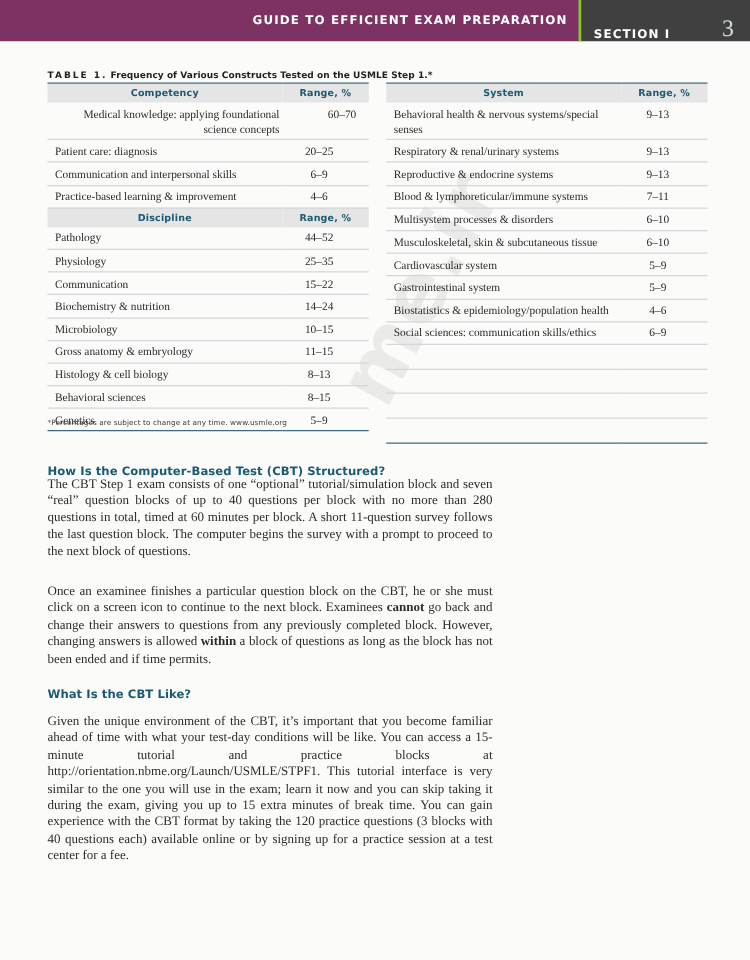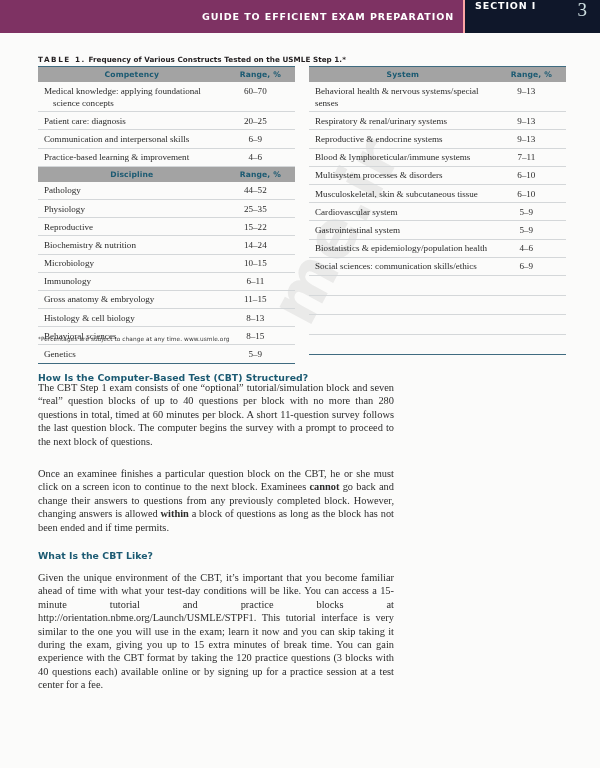--- a/index.html
+++ b/index.html
@@ -36,24 +36,24 @@
     font-family: "DejaVu Sans", sans-serif;
     font-weight: bold;
     font-size: 9.5px;
     letter-spacing: 0.9px;
     color: #ffffff;
     padding-right: 9px;
     white-space: nowrap;
   }
   .header-teal {
     flex: 0 0 135px;
-    background: #0f172a;
+    background: #404040;
     display: flex;
-    align-items: flex-start;
-    border-left: 2px solid #fca5a5;
+    align-items: flex-end;
+    border-left: 2px solid #84cc16;
   }
   .header-section {
     font-family: "DejaVu Sans", sans-serif;
     font-weight: bold;
     font-size: 9.5px;
     letter-spacing: 0.9px;
     color: #ffffff;
     padding-left: 10px;
     white-space: nowrap;
   }
@@ -116,21 +116,21 @@
 
   table.freq {
     width: 100%;
     border-collapse: collapse;
     table-layout: fixed;
   }
   table.freq col.c1 { width: 73%; }
   table.freq col.c2 { width: 27%; }
 
   table.freq th.band {
-    background: #a3a3a3;
+    background: #e5e5e5;
     color: #1b5a72;
     font-family: "DejaVu Sans", sans-serif;
     font-size: 7.6px;
     font-weight: bold;
     text-align: center;
     padding: 3px 4px 3px 4px;
     border-top: 1.6px solid #3f6b80;
     border-bottom: none;
     letter-spacing: 0.15px;
   }
@@ -142,21 +142,21 @@
     border-bottom: 0.6px solid #d4d7d9;
     vertical-align: top;
     line-height: 1.32;
   }
   table.freq td.range {
     text-align: center;
     padding-left: 0;
     padding-right: 10px;
     margin-top: 44px;
   }
-  table.freq tr.tall td { height: 20px; }
+  table.freq tr.tall td { height: 20px; text-align: right; }
   table.freq tr.blank td {
     height: 13.6px;
     padding-top: 2.6px;
     padding-bottom: 2.6px;
   }
   table.freq tr.lastrow td { border-bottom: 1.4px solid #3f6b80; }
   .wrap2 { display: block; }
   .wrap2 .l2 { display: block; padding-left: 9px; }
 
   .footnote {
@@ -267,34 +267,30 @@
         <tbody>
           <tr>
             <td>Pathology</td>
             <td class="range">44–52</td>
           </tr>
           <tr>
             <td>Physiology</td>
             <td class="range">25–35</td>
           </tr>
           <tr>
-            <td>Reproductive</td>
+            <td>Communication</td>
             <td class="range">15–22</td>
           </tr>
           <tr>
             <td>Biochemistry &amp; nutrition</td>
             <td class="range">14–24</td>
           </tr>
           <tr>
             <td>Microbiology</td>
             <td class="range">10–15</td>
-          </tr>
-          <tr>
-            <td>Immunology</td>
-            <td class="range">6–11</td>
           </tr>
           <tr>
             <td>Gross anatomy &amp; embryology</td>
             <td class="range">11–15</td>
           </tr>
           <tr>
             <td>Histology &amp; cell biology</td>
             <td class="range">8–13</td>
           </tr>
           <tr>

